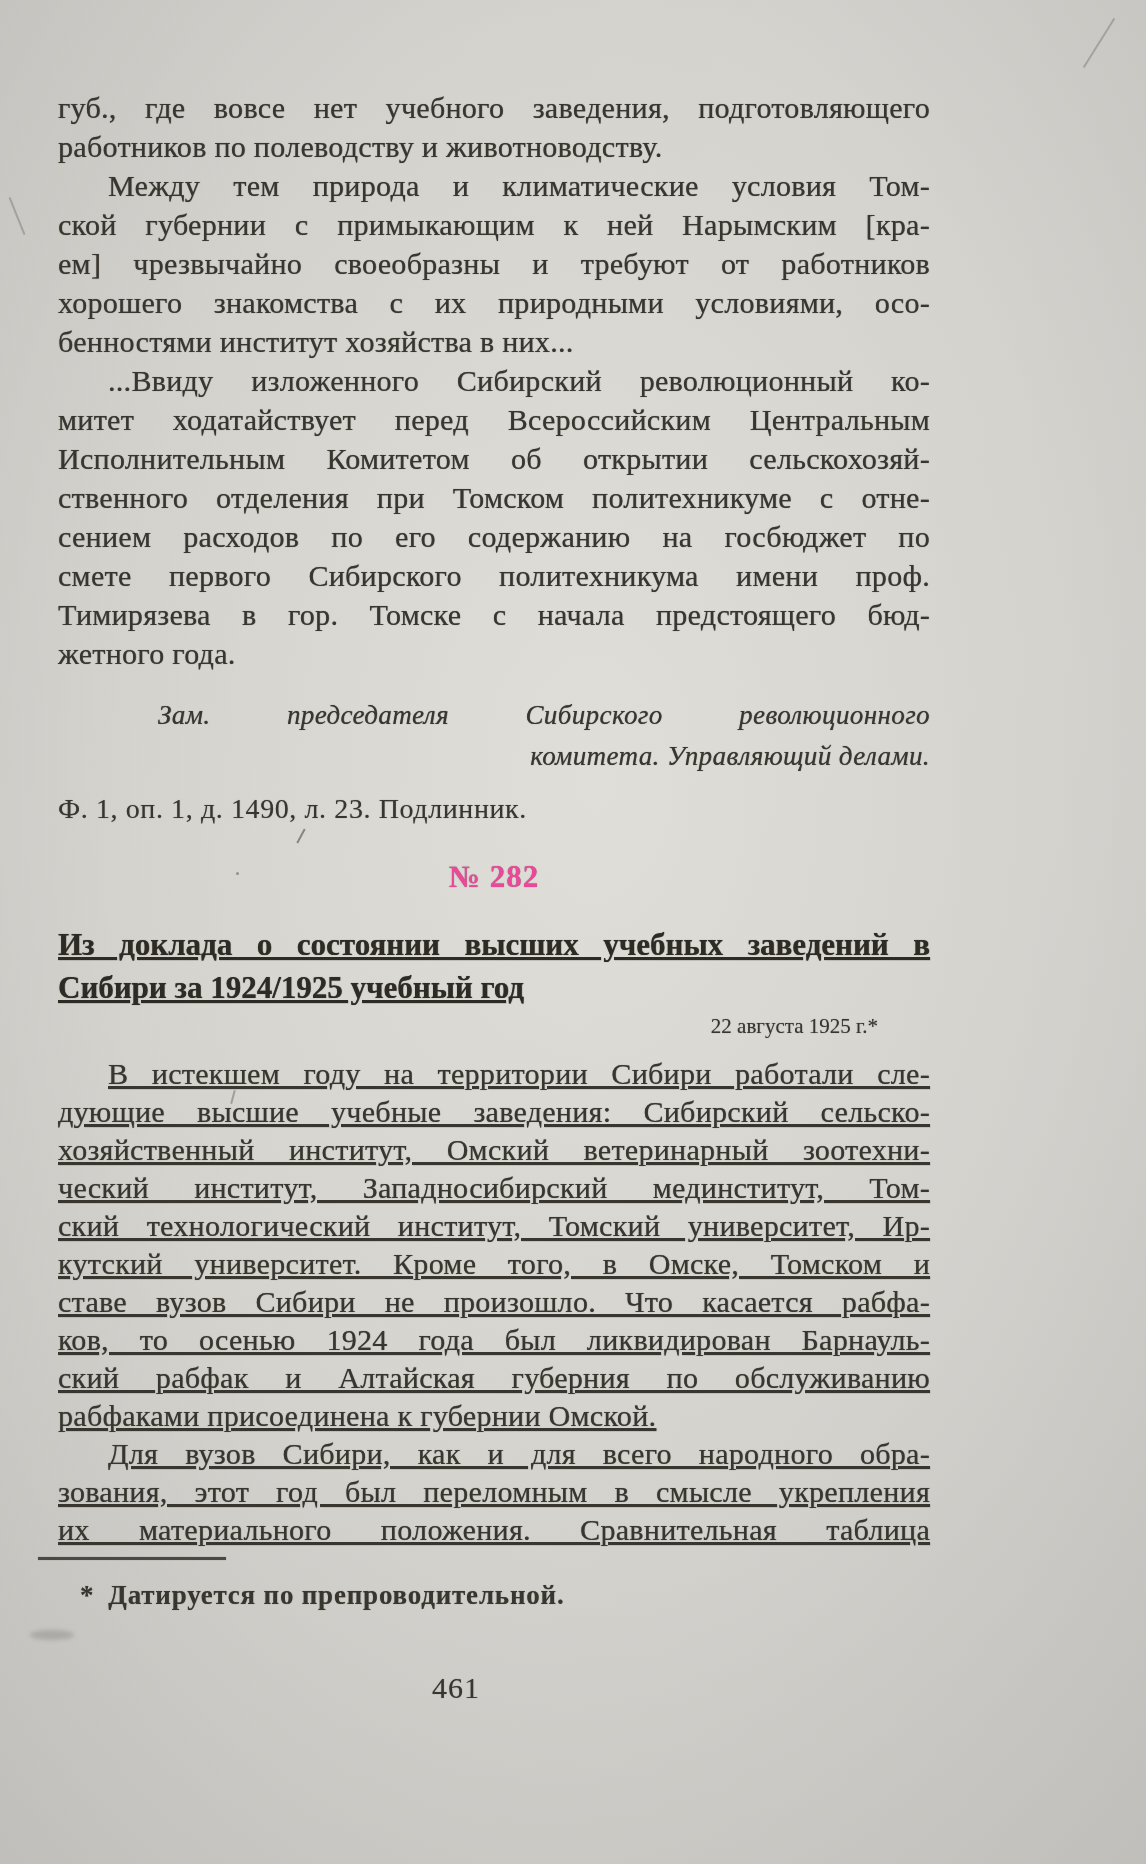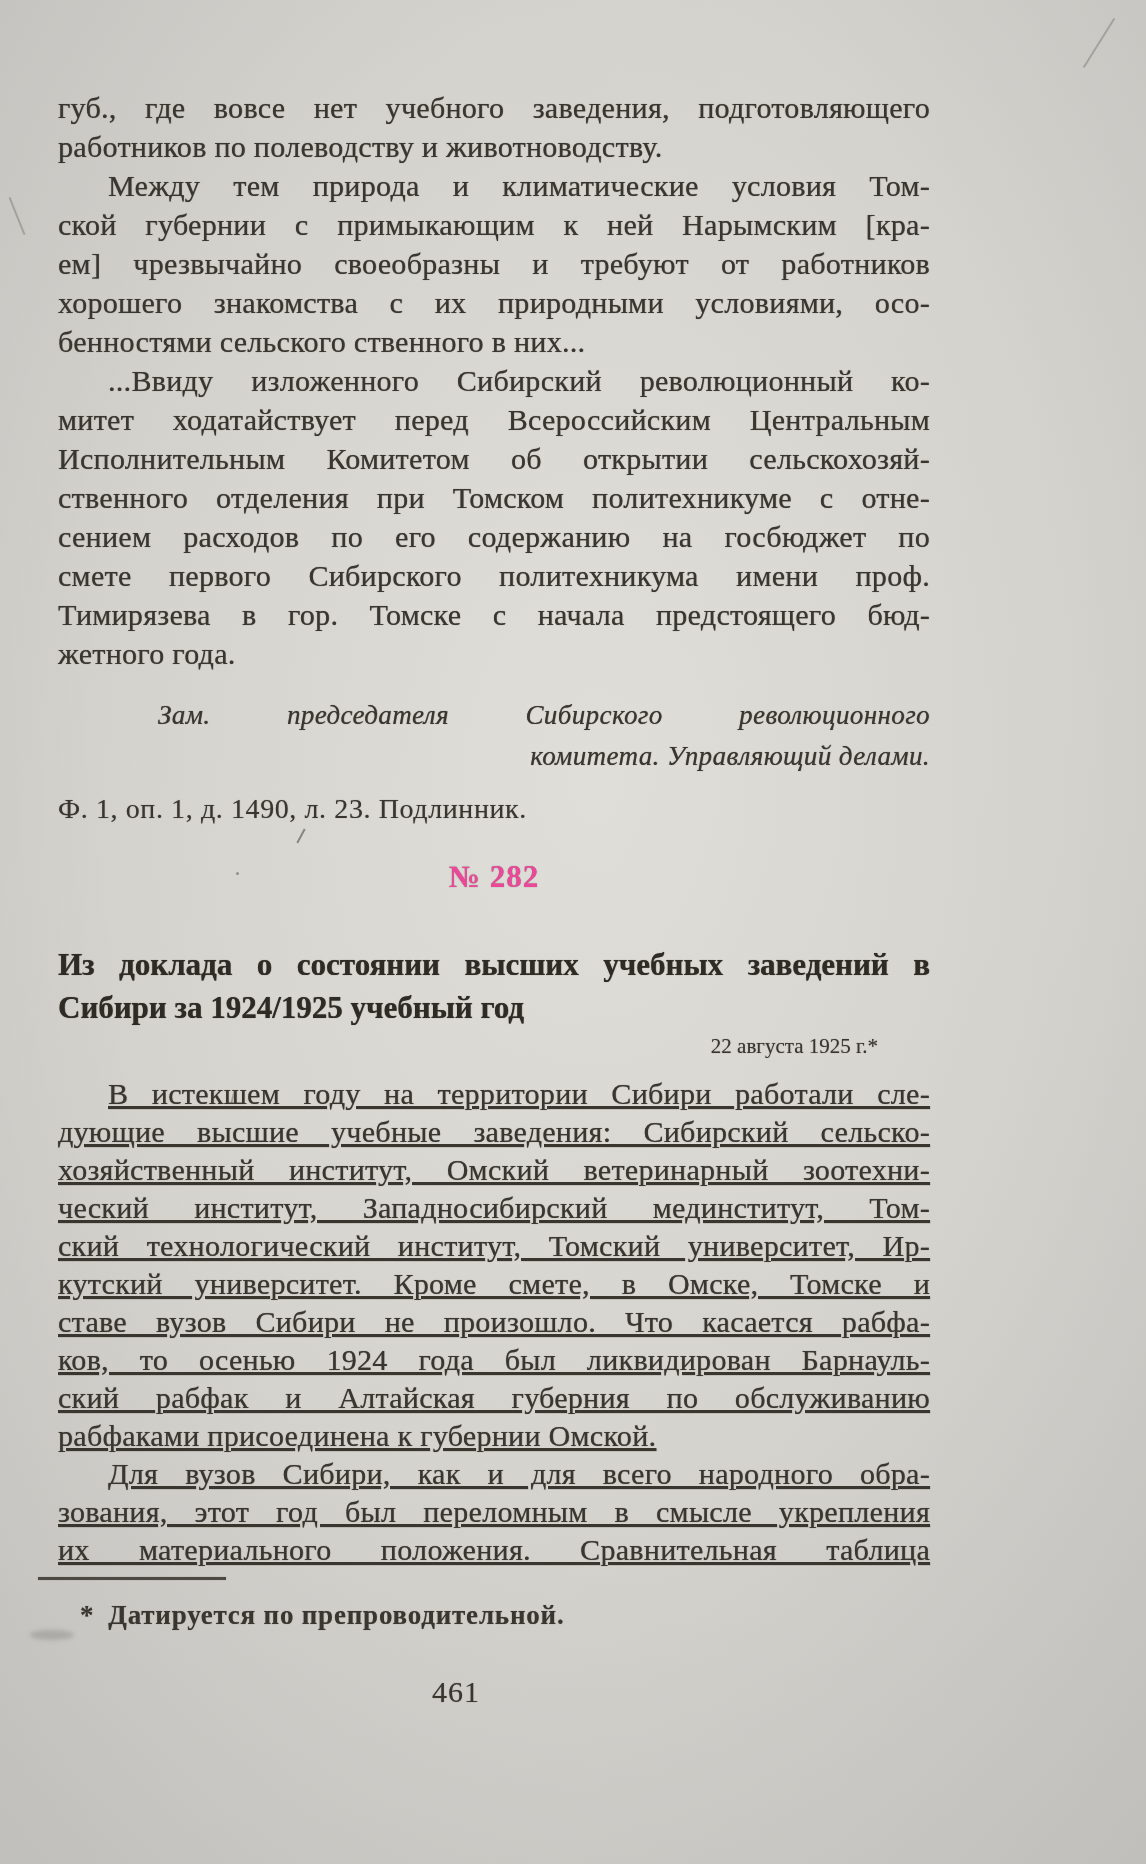--- a/index.html
+++ b/index.html
@@ -48,24 +48,25 @@
     margin-top: 30px;
     text-align: center;
     font-size: 31px;
     font-weight: 700;
     line-height: 40px;
     letter-spacing: 1px;
     color: #ec4899;
     text-shadow: 0 0 1px rgba(46,43,37,0.6);
   }
   .doc-title {
-    margin-top: 46px;
+    margin-top: 26px;
     font-size: 31px;
     font-weight: 700;
     color: #2e2b25;
+    text-decoration: underline;
   }
   .doc-title .line { line-height: 43px; text-shadow: 0 0 1px rgba(46,43,37,0.6), 0.4px 0.4px 0.5px rgba(46,43,37,0.4); }
   .doc-date {
     text-align: right;
     padding-right: 52px;
     font-size: 21px;
     line-height: 34px;
     text-shadow: 0 0 1px rgba(57,54,47,0.5);
   }
   .doc2 { margin-top: 12px; text-decoration: underline; }
@@ -81,21 +82,21 @@
     margin-top: 18px;
     padding-left: 22px;
     font-size: 27px;
     line-height: 34px;
     letter-spacing: 0.8px;
     text-shadow: 0 0 1px rgba(57,54,47,0.5);
     font-weight: bold;
   }
   .footnote .marker { margin-right: 14px; }
   .page-number {
-    margin-top: 42px;
+    margin-top: 58px;
     text-align: center;
     position: relative;
     left: -38px;
     font-size: 30px;
     line-height: 36px;
     letter-spacing: 1px;
     text-shadow: 0 0 1px rgba(57,54,47,0.55);
   }
   
   .artifact { position: absolute; background: rgba(92,90,84,0.35); pointer-events: none; }
@@ -111,21 +112,21 @@
 
 <div class="page">
 
   <div class="doc-body doc1">
     <div class="line jl">губ., где вовсе нет учебного заведения, подготовляющего</div>
     <div class="line el">работников по полеводству и животноводству.</div>
     <div class="line jl il">Между тем природа и климатические условия Том-</div>
     <div class="line jl">ской губернии с примыкающим к ней Нарымским [кра-</div>
     <div class="line jl">ем] чрезвычайно своеобразны и требуют от работников</div>
     <div class="line jl">хорошего знакомства с их природными условиями, осо-</div>
-    <div class="line el">бенностями сельского ственного в них...</div>
+    <div class="line el">бенностями институт хозяйства в них...</div>
     <div class="line jl il">...Ввиду изложенного Сибирский революционный ко-</div>
     <div class="line jl">митет ходатайствует перед Всероссийским Центральным</div>
     <div class="line jl">Исполнительным Комитетом об открытии сельскохозяй-</div>
     <div class="line jl">ственного отделения при Томском политехникуме с отне-</div>
     <div class="line jl">сением расходов по его содержанию на госбюджет по</div>
     <div class="line jl">смете первого Сибирского политехникума имени проф.</div>
     <div class="line jl">Тимирязева в гор. Томске с начала предстоящего бюд-</div>
     <div class="line el">жетного года.</div>
   </div>
 
@@ -144,21 +145,21 @@
   </div>
 
   <div class="doc-date">22 августа 1925 г.*</div>
 
   <div class="doc-body doc2">
     <div class="line jl il">В истекшем году на территории Сибири работали сле-</div>
     <div class="line jl">дующие высшие учебные заведения: Сибирский сельско-</div>
     <div class="line jl">хозяйственный институт, Омский ветеринарный зоотехни-</div>
     <div class="line jl">ческий институт, Западносибирский мединститут, Том-</div>
     <div class="line jl">ский технологический институт, Томский университет, Ир-</div>
-    <div class="line jl">кутский университет. Кроме смете, в Омске, Томске и</div>
+    <div class="line jl">кутский университет. Кроме того, в Омске, Томском и</div>
     <div class="line jl">ставе вузов Сибири не произошло. Что касается рабфа-</div>
     <div class="line jl">ков, то осенью 1924 года был ликвидирован Барнауль-</div>
     <div class="line jl">ский рабфак и Алтайская губерния по обслуживанию</div>
     <div class="line el">рабфаками присоединена к губернии Омской.</div>
     <div class="line jl il">Для вузов Сибири, как и для всего народного обра-</div>
     <div class="line jl">зования, этот год был переломным в смысле укрепления</div>
     <div class="line jl">их материального положения. Сравнительная таблица</div>
   </div>
 
   <div class="footnote-rule"></div>

